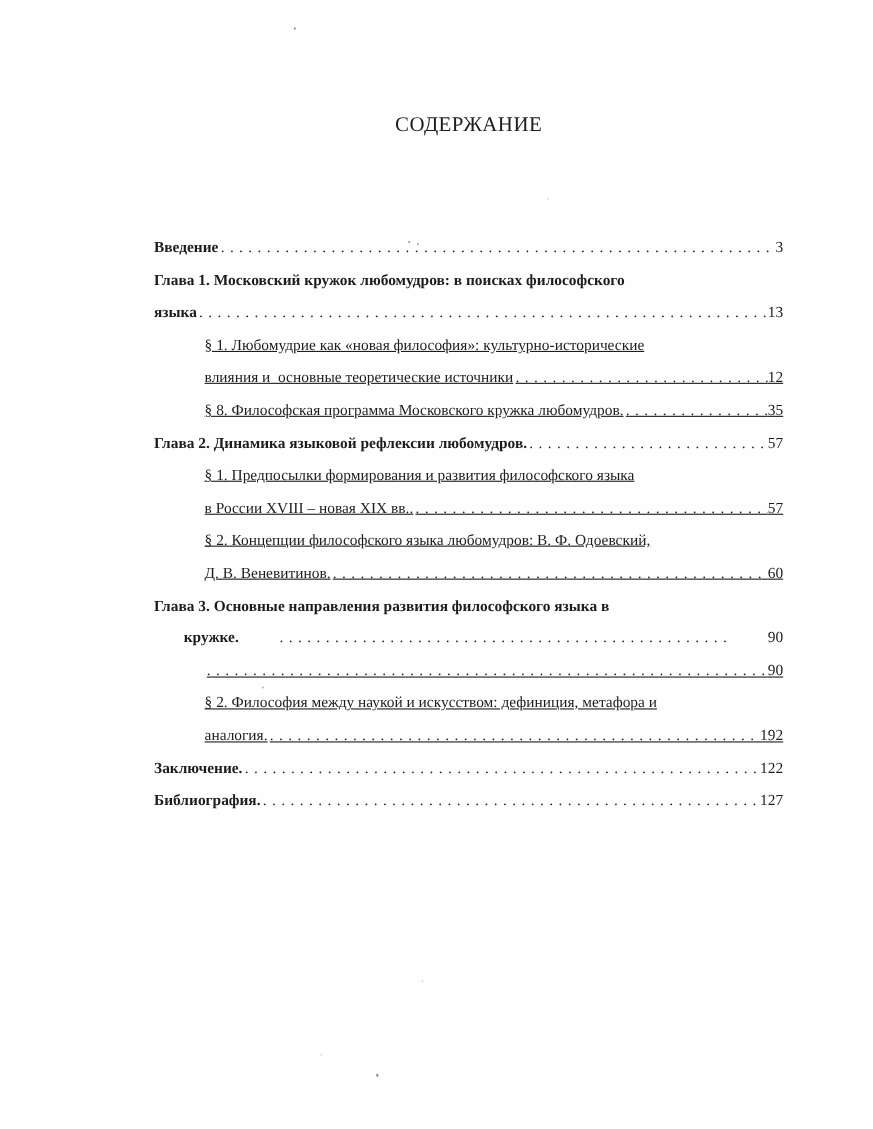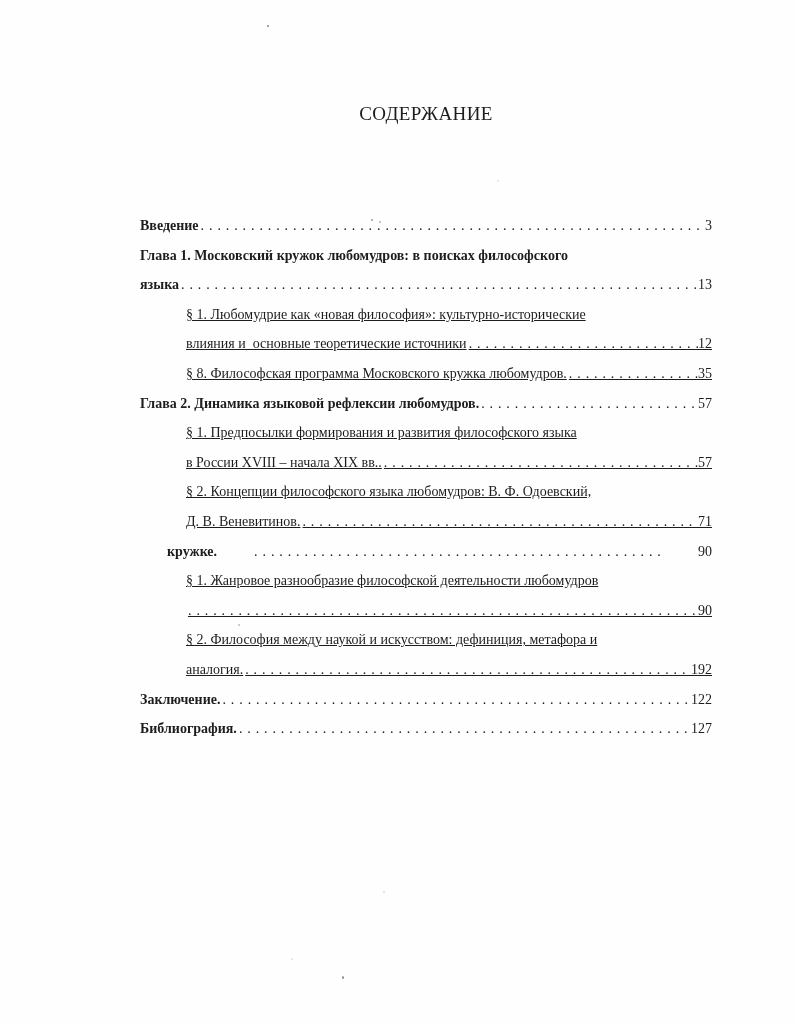--- a/index.html
+++ b/index.html
@@ -104,39 +104,39 @@
       </div>
       <div class="row indent-0 bold">
         <span class="row-text">Глава 2. Динамика языковой рефлексии любомудров.</span>
         <span class="leader">. . . . . . . . . . . . . . . . . . . . . . . . . . . . . . . . . . . . . . . . . . . . . . . . . . . . . . . . . . . . . . . . . . . . . . . . . . . . . . . . </span>
         <span class="pagenum">57</span>
       </div>
       <div class="row indent-2">
         <span class="row-text">§ 1. Предпосылки формирования и развития философского языка</span>
       </div>
       <div class="row indent-2">
-        <span class="row-text">в России XVIII – начала XIX вв..</span>
+        <span class="row-text">в России XVIII – новая XIX вв..</span>
         <span class="leader">. . . . . . . . . . . . . . . . . . . . . . . . . . . . . . . . . . . . . . . . . . . . . . . . . . . . . . . . . . . . . . . . . . . . . . . . . . . . . . . . </span>
         <span class="pagenum">57</span>
       </div>
       <div class="row indent-2">
         <span class="row-text">§ 2. Концепции философского языка любомудров: В. Ф. Одоевский,</span>
       </div>
       <div class="row indent-2">
         <span class="row-text">Д. В. Веневитинов.</span>
         <span class="leader">. . . . . . . . . . . . . . . . . . . . . . . . . . . . . . . . . . . . . . . . . . . . . . . . . . . . . . . . . . . . . . . . . . . . . . . . . . . . . . . . </span>
-        <span class="pagenum">71</span>
+        <span class="pagenum">60</span>
+      </div>
+      <div class="row indent-0 bold">
+        <span class="row-text">Глава 3. Основные направления развития философского языка в</span>
       </div>
       <div class="row indent-1 bold">
         <span class="row-text">кружке.</span>
         <span class="leader">. . . . . . . . . . . . . . . . . . . . . . . . . . . . . . . . . . . . . . . . . . . . . . . . . . . . . . . . . . . . . . . . . . . . . . . . . . . . . . . . </span>
         <span class="pagenum">90</span>
-      </div>
-      <div class="row indent-2">
-        <span class="row-text">§ 1. Жанровое разнообразие философской деятельности любомудров</span>
       </div>
       <div class="row indent-2">
         <span class="leader">. . . . . . . . . . . . . . . . . . . . . . . . . . . . . . . . . . . . . . . . . . . . . . . . . . . . . . . . . . . . . . . . . . . . . . . . . . . . . . . . </span>
         <span class="pagenum">90</span>
       </div>
       <div class="row indent-2">
         <span class="row-text">§ 2. Философия между наукой и искусством: дефиниция, метафора и</span>
       </div>
       <div class="row indent-2">
         <span class="row-text">аналогия.</span>

